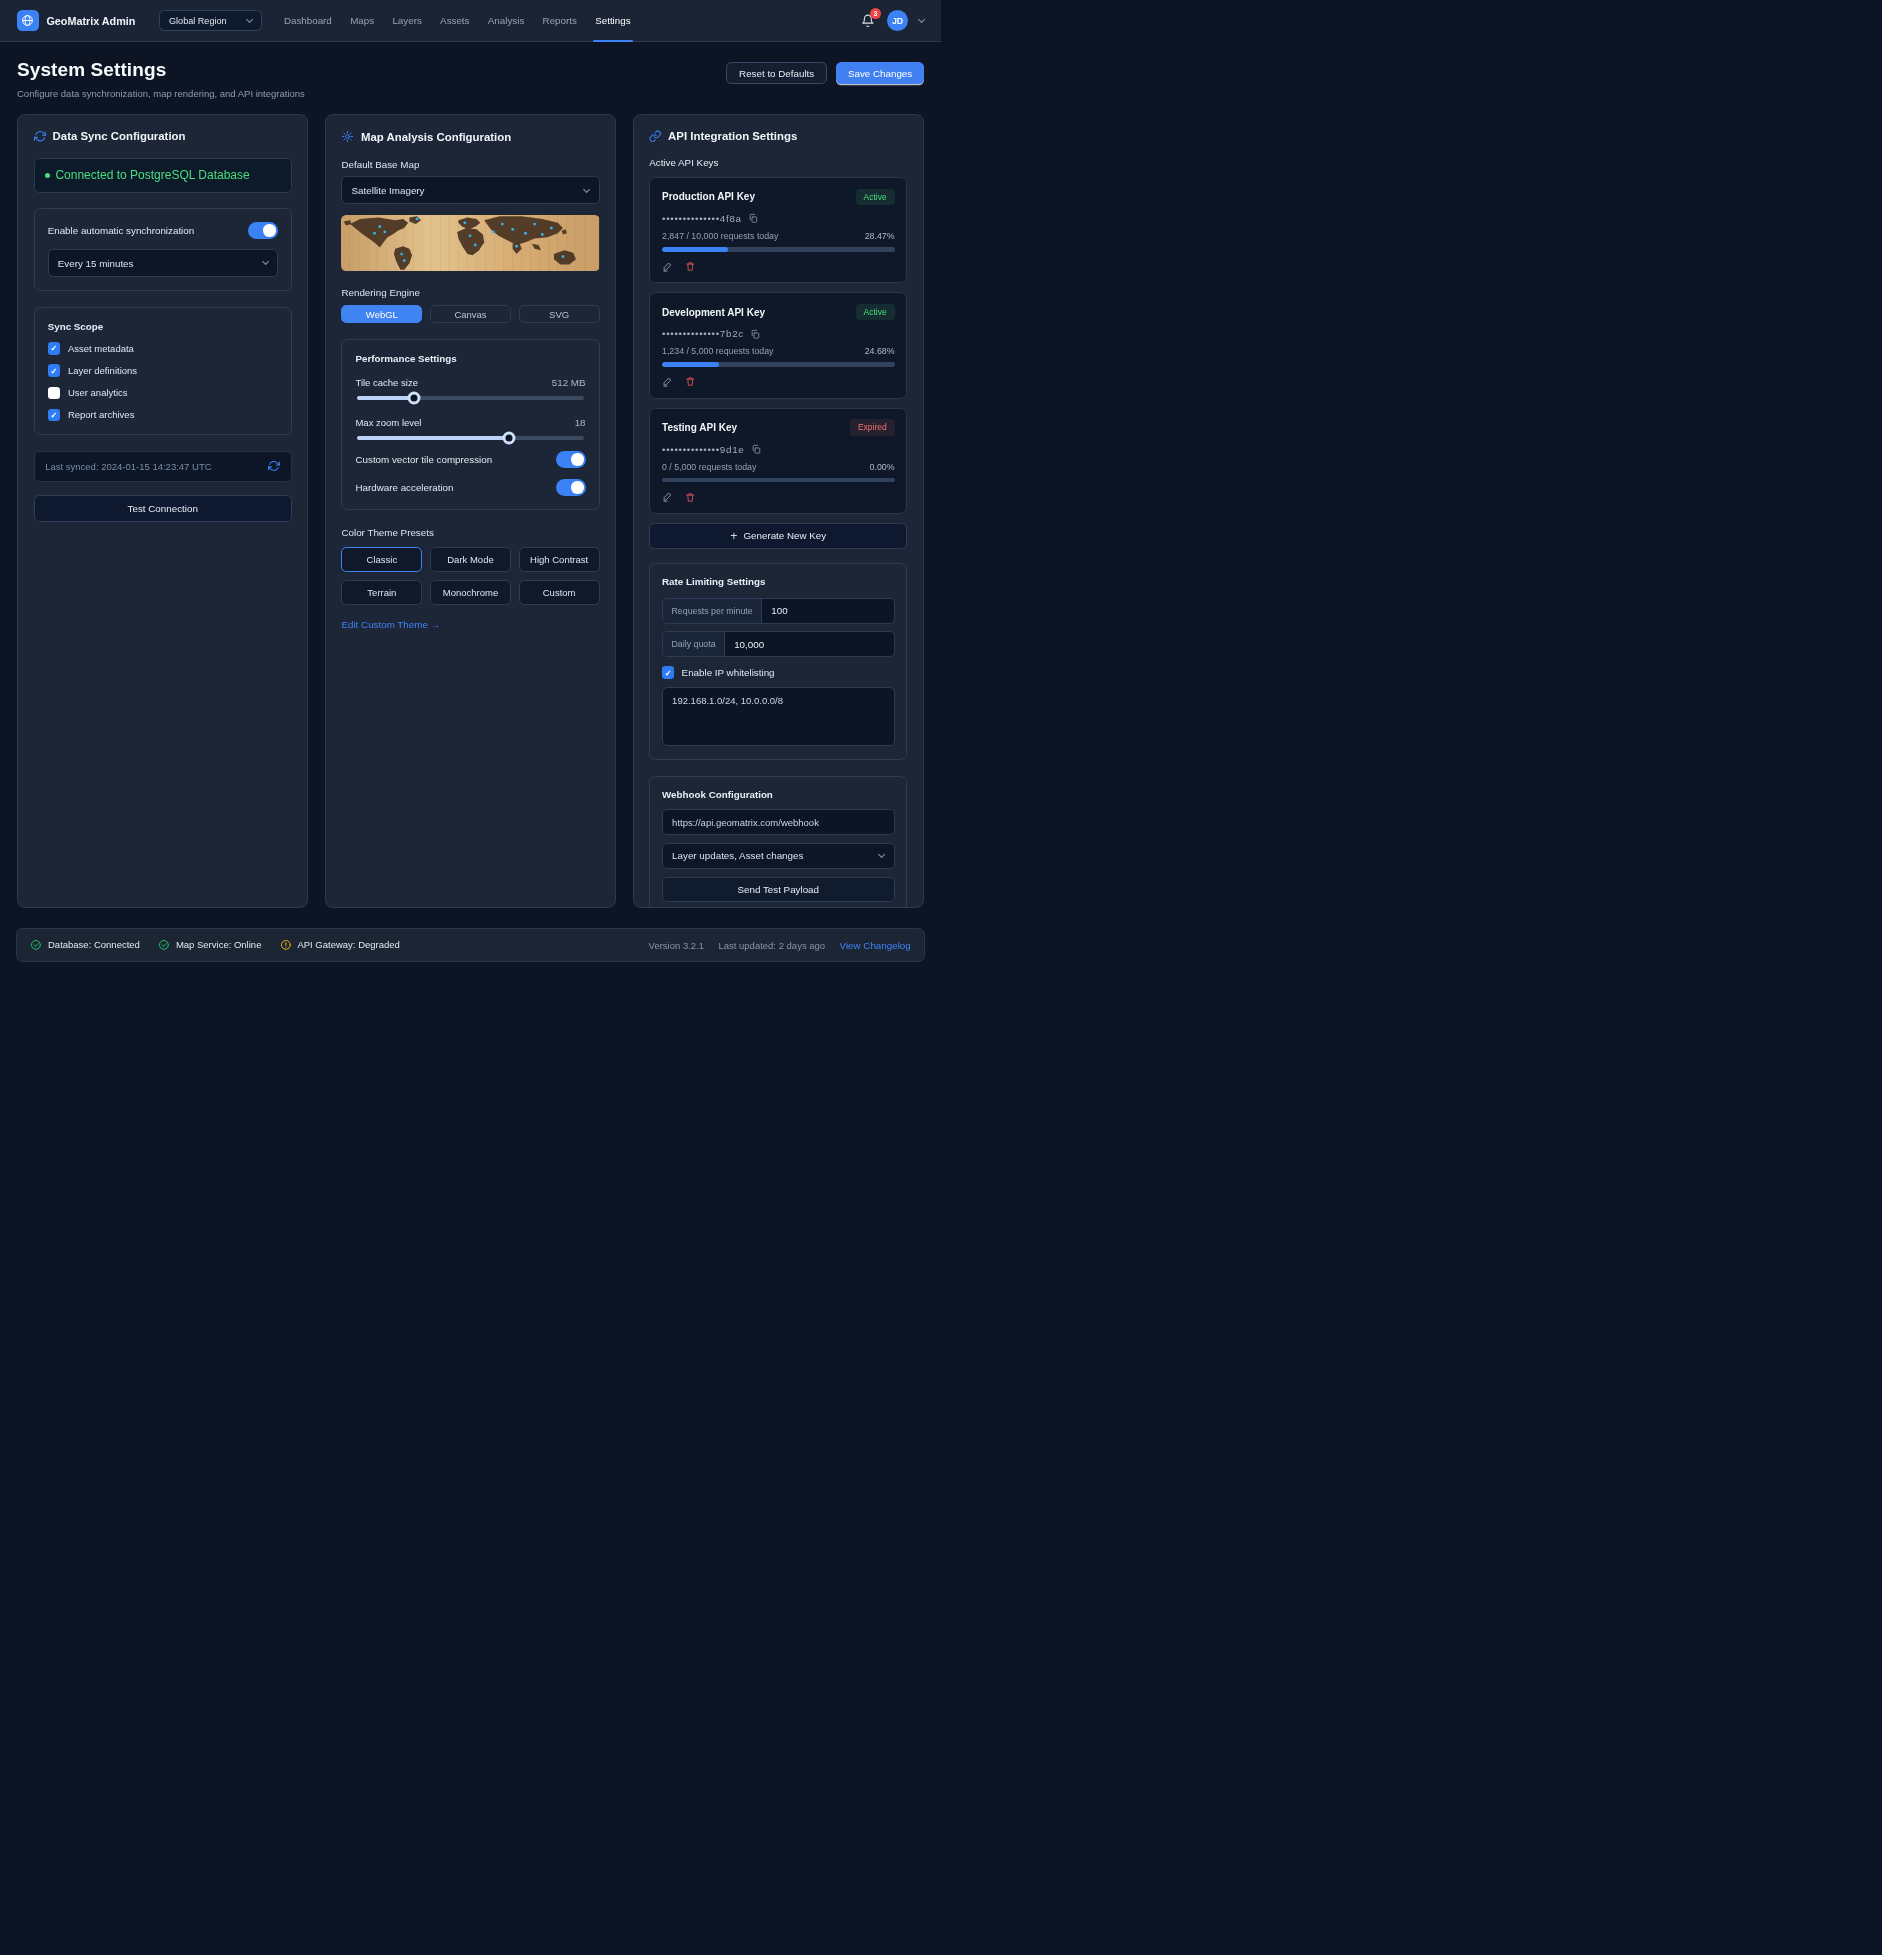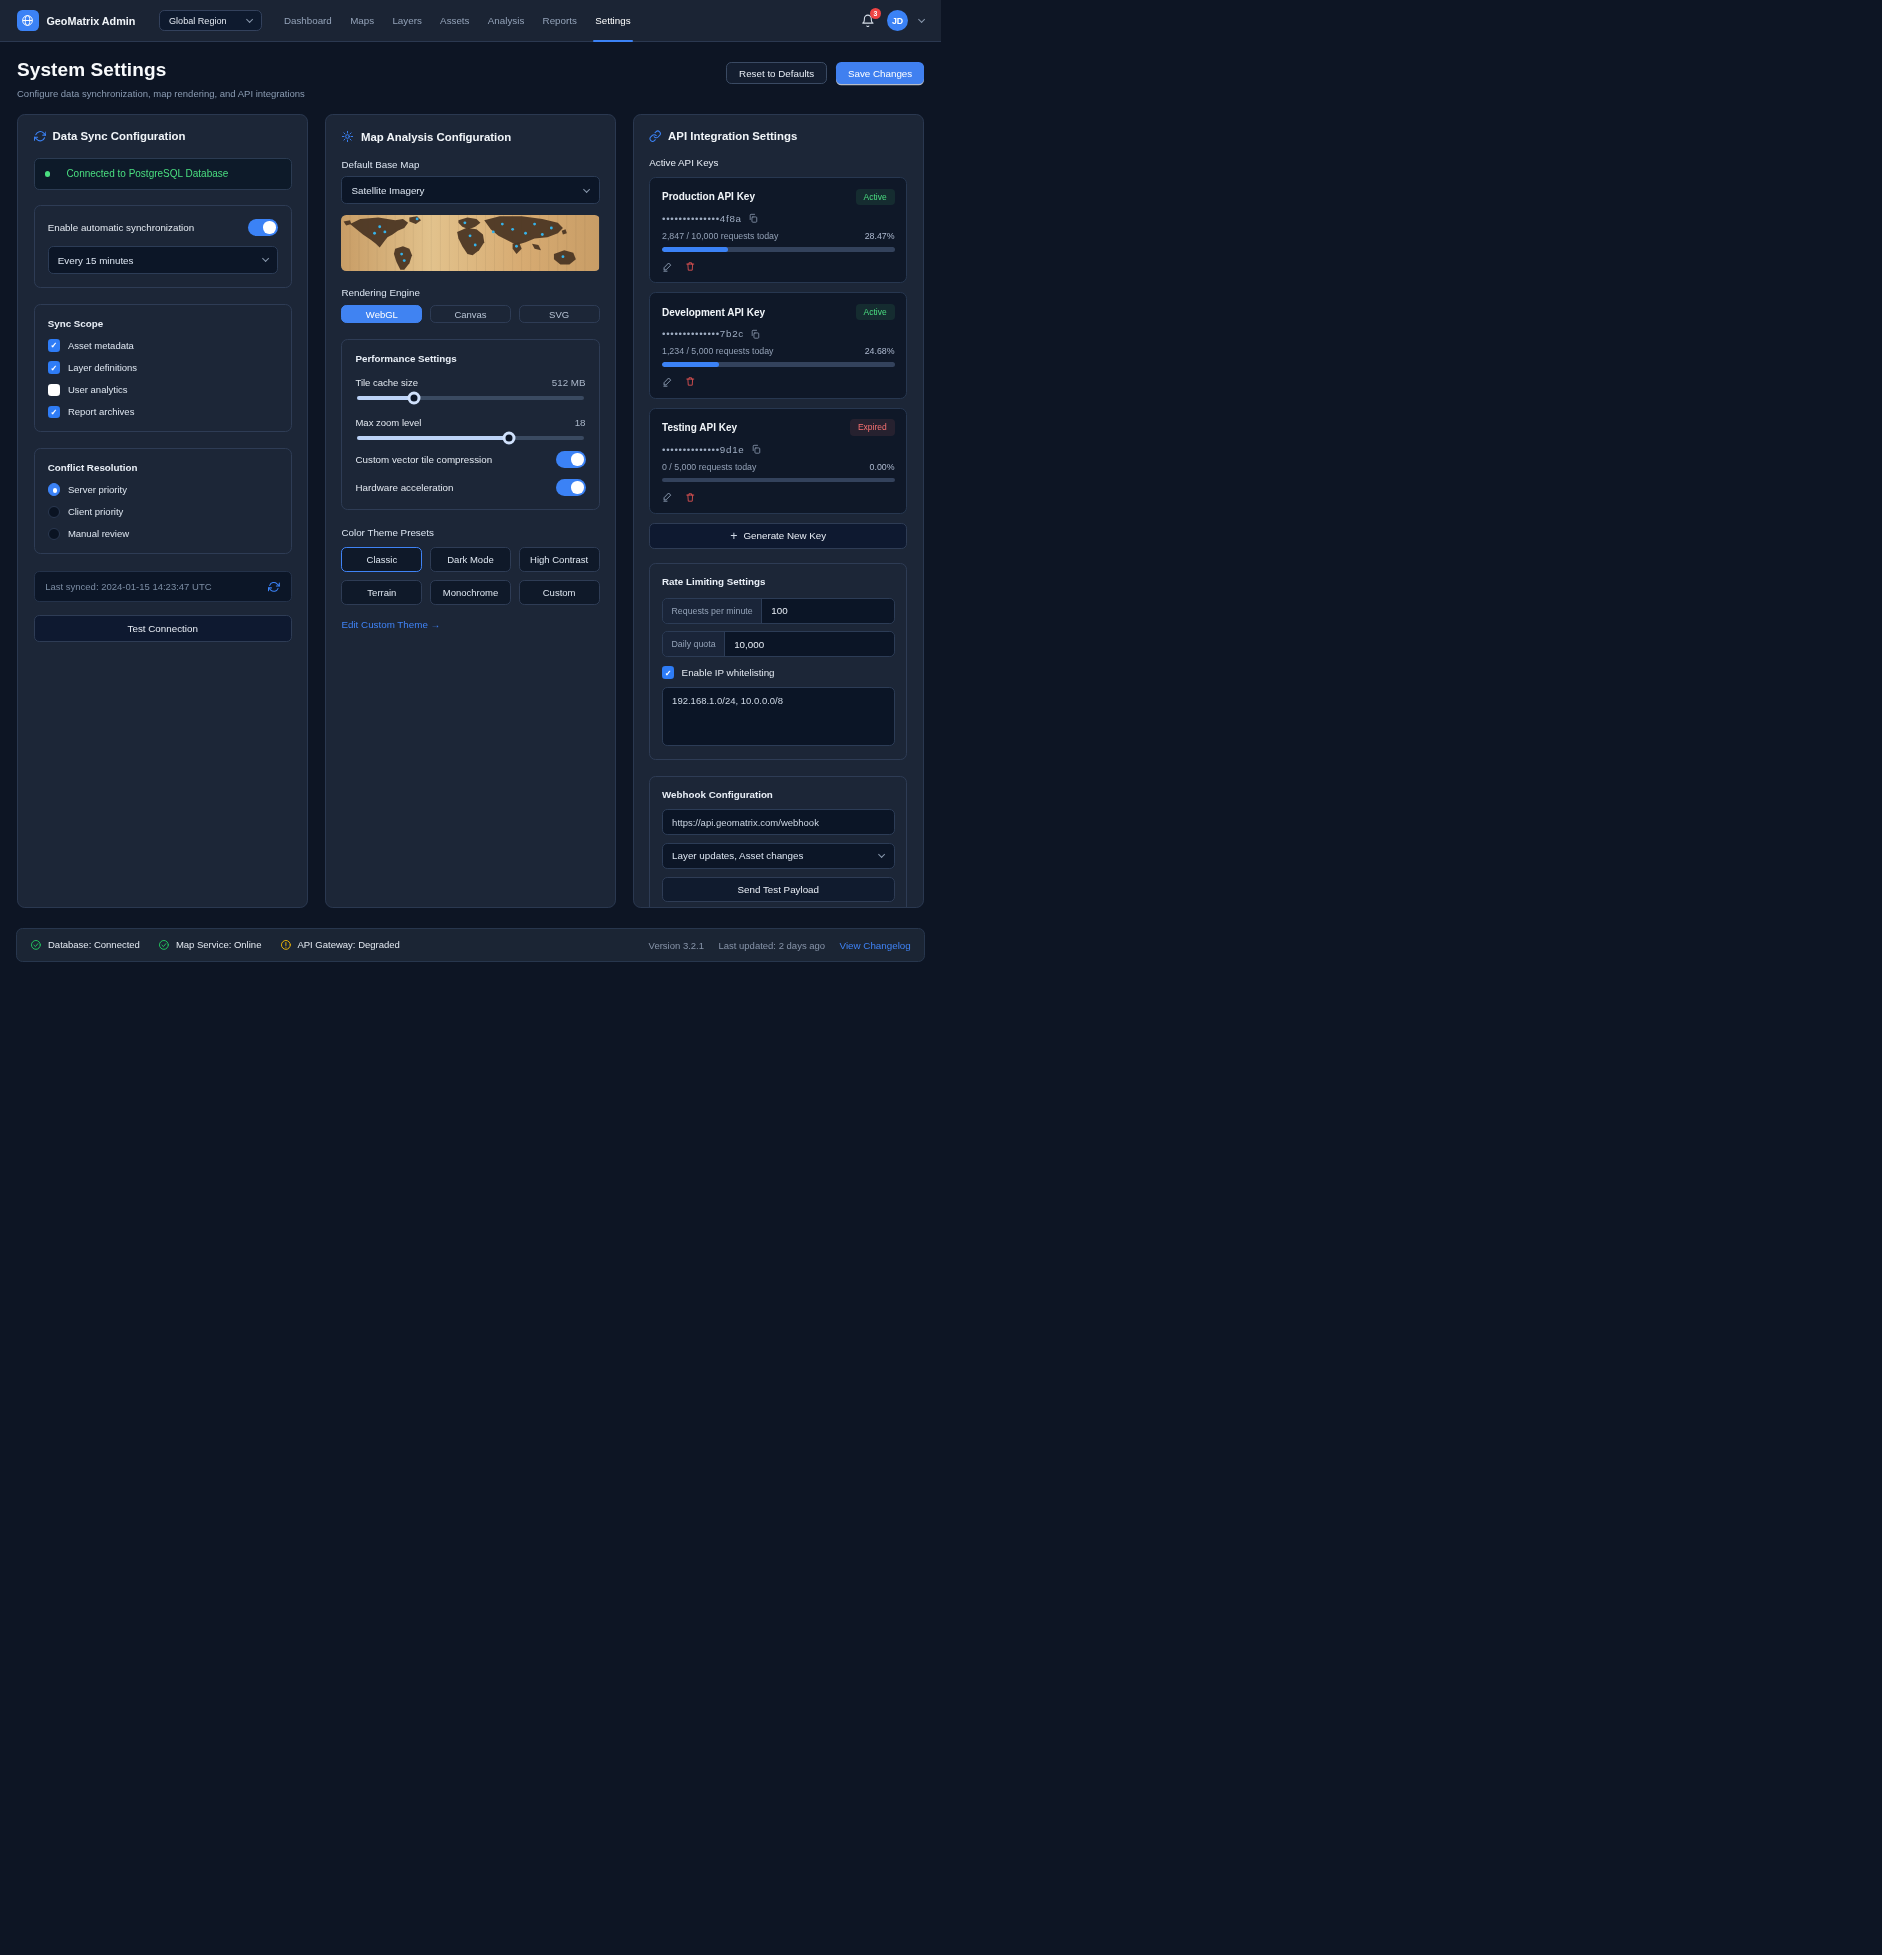--- a/index.html
+++ b/index.html
@@ -74,21 +74,21 @@
     background:#1c2637; border:0.7px solid #2a3850; border-radius:7.8px; padding:15.7px; overflow:hidden;
   }
   .card-h { display:flex; align-items:center; gap:6.5px; margin-bottom:15.7px; }
   .card-h .t { font-size:11.4px; font-weight:bold; color:#f1f5f9; }
 
   .subcard { border:0.7px solid #2e3c55; border-radius:6.5px; padding:13px; margin-bottom:15.7px; }
   .sub-title { font-size:9.8px; font-weight:bold; color:#e8eef6; margin-bottom:10.5px; }
 
   .status-banner {
     background:#0d1a29; border:0.7px solid #2b3b52; border-radius:5.2px; padding:9.1px 10.5px;
-    display:flex; align-items:center; gap:16px; color:#4ade80; font-size:10px; margin-bottom:15.7px;
+    display:flex; align-items:center; gap:5px; color:#4ade80; font-size:12px; margin-bottom:15.7px;
   }
   .dot { width:5.2px; height:5.2px; border-radius:50%; background:#4ade80; flex:0 0 auto; }
 
   .row-between { display:flex; align-items:center; justify-content:space-between; }
   .lbl { font-size:9.8px; color:#e2e8f0; }
 
   .toggle { width:30px; height:16.3px; border-radius:8.5px; background:#3a4a61; position:relative; cursor:pointer; flex:0 0 auto; }
   .toggle::after { content:""; position:absolute; width:12.4px; height:12.4px; border-radius:50%; background:#fff; top:2px; left:2px; }
   .toggle.on { background:#3b82f6; }
   .toggle.on::after { left:auto; right:2px; }
@@ -302,35 +302,20 @@
       <div class="opt-row">
         <span class="cb">✓</span>
         <span class="opt-lbl">User analytics</span>
       </div>
       <div class="opt-row">
         <span class="cb checked">✓</span>
         <span class="opt-lbl">Report archives</span>
       </div>
     </div>
 
-    <div class="subcard" style="margin-bottom:17px;">
-      <div class="sub-title">Conflict Resolution</div>
-      <div class="opt-row">
-        <span class="radio checked"></span>
-        <span class="opt-lbl">Server priority</span>
-      </div>
-      <div class="opt-row">
-        <span class="radio"></span>
-        <span class="opt-lbl">Client priority</span>
-      </div>
-      <div class="opt-row">
-        <span class="radio"></span>
-        <span class="opt-lbl">Manual review</span>
-      </div>
-    </div>
 
     <div class="synced">
       <span>Last synced: 2024-01-15 14:23:47 UTC</span>
       <span class="icon-btn">
         <svg width="11.8" height="11.8" viewBox="0 0 24 24" fill="none" stroke="#3b82f6" stroke-width="2.1" stroke-linecap="round" stroke-linejoin="round">
           <polyline points="23 4 23 10 17 10"></polyline>
             <polyline points="1 20 1 14 7 14"></polyline>
           <path d="M3.51 9a9 9 0 0 1 14.85-3.36L23 10"></path>
             <path d="M20.49 15a9 9 0 0 1-14.85 3.36L1 14"></path>
         </svg>

